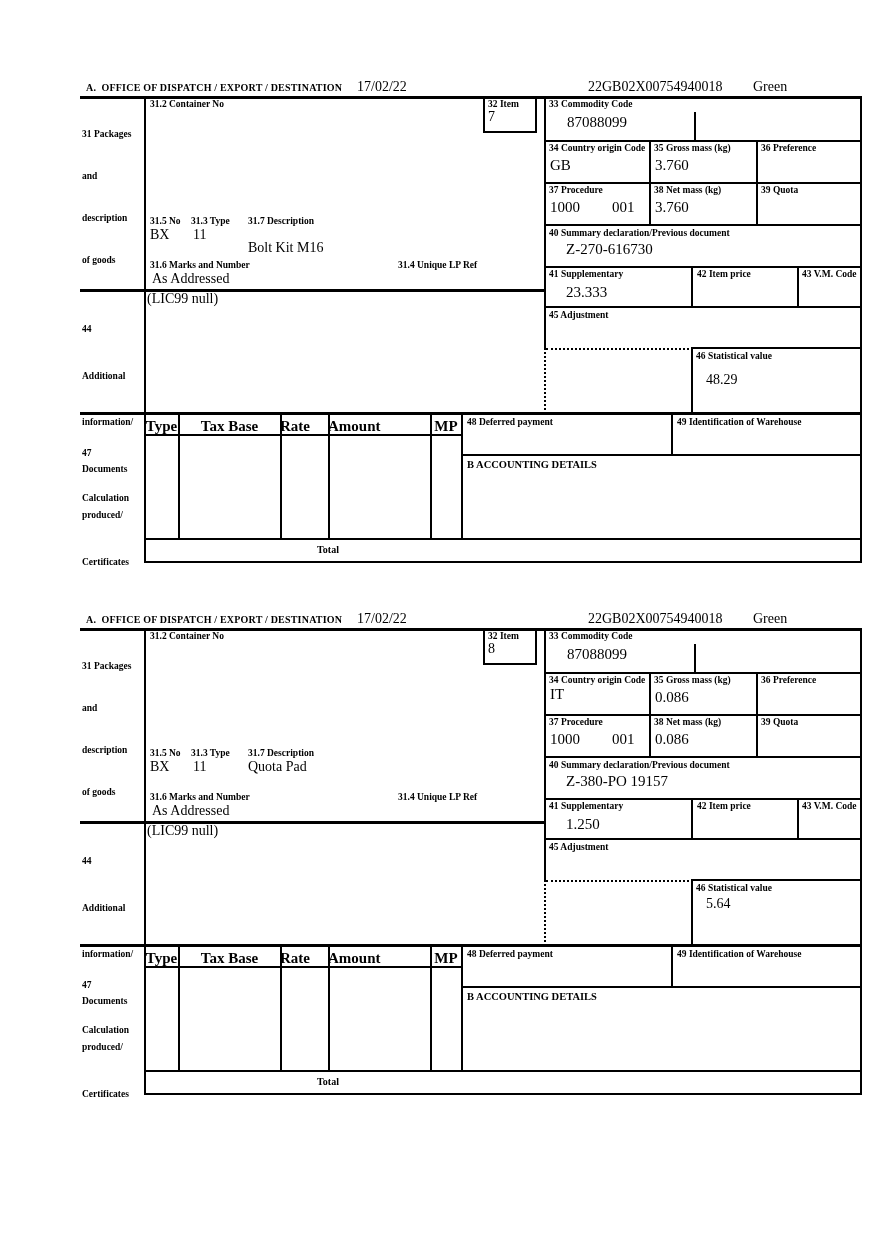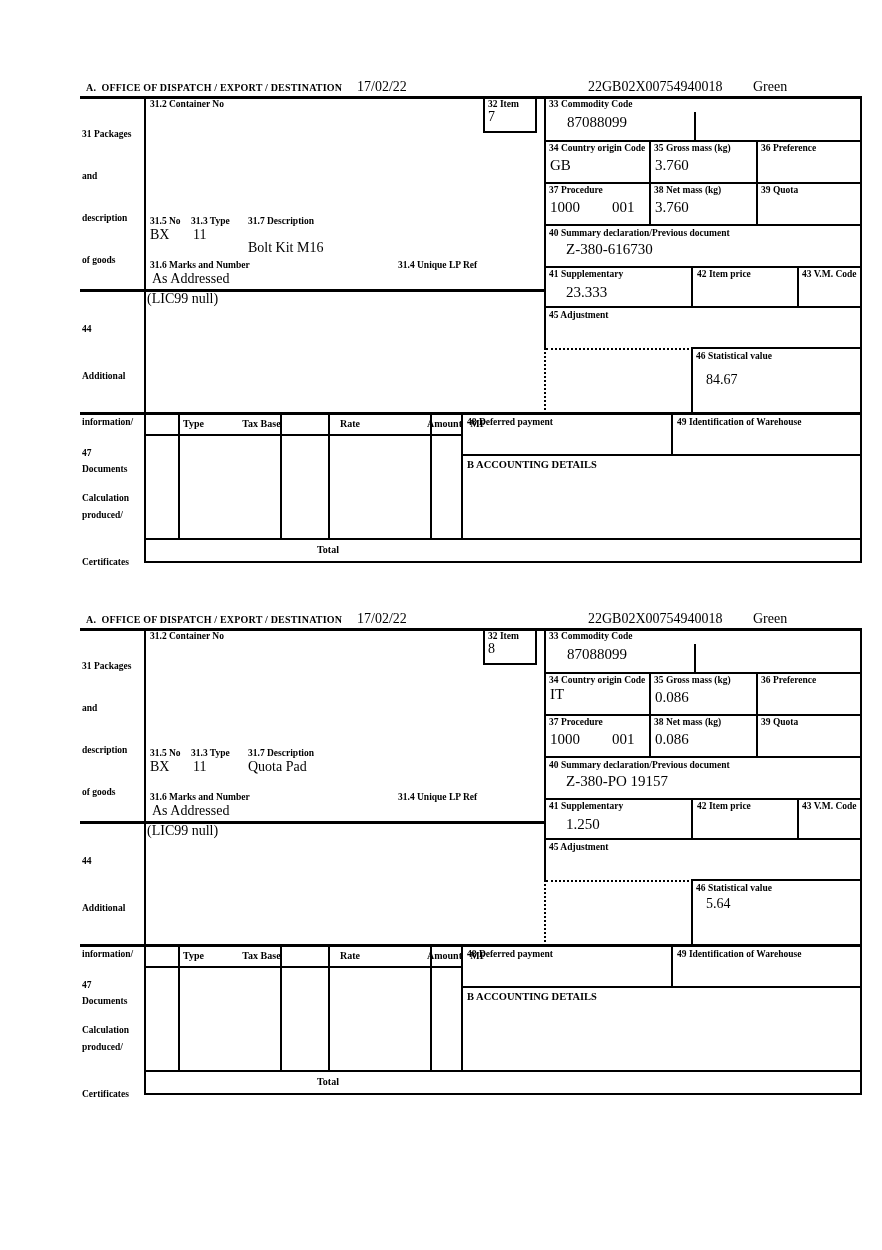--- a/index.html
+++ b/index.html
@@ -12,23 +12,23 @@
   .hd{position:absolute;border-top:2px dotted #000;height:0;}
   .vd{position:absolute;border-left:2px dotted #000;width:0;}
   .lbl{position:absolute;font-weight:bold;font-size:9.5px;line-height:11px;white-space:pre;}
   .val{position:absolute;font-size:14px;line-height:15px;white-space:pre;}
   .big{font-size:15px;}
   .hdrlbl{font-size:10px;letter-spacing:0.2px;}
   .blk span{display:block;}
   .pkgblk{line-height:14px;}
   .b44blk{line-height:15.5px;}
   .b47blk{line-height:15px;font-family:Liberation Serif, serif;}
-  .thead{position:absolute;font-weight:bold;font-size:10px;top:340px;margin-left:32px;}
+  .thead{position:absolute;font-weight:bold;font-size:15px;top:340px;}
   .tc{text-align:center;}
-  .tr{text-align:right;}
+  .tr{text-align:left;}
   .itembox{position:absolute;border-left:2px solid #000;border-right:2px solid #000;border-bottom:2px solid #000;}
   .ul{}
 </style>
 </head>
 <body>
 
 <div class="page">
 
     <div class="section" style="top: 78px;">
 
@@ -91,21 +91,21 @@
       <span class="lbl" style="left:681px;top:65px">36 Preference</span>
 
       <span class="lbl" style="left:469px;top:107px">37 Procedure</span>
       <span class="val big" style="left:470px;top:122px">1000</span>
       <span class="val big" style="left:532px;top:122px">001</span>
       <span class="lbl" style="left:574px;top:107px">38 Net mass (kg)</span>
       <span class="val big" style="left:575px;top:122px">3.760</span>
       <span class="lbl" style="left:681px;top:107px">39 Quota</span>
 
       <span class="lbl" style="left:469px;top:150px">40 Summary declaration/Previous document</span>
-      <span class="val big" style="left:486px;top:164px">Z-380-616730</span>
+      <span class="val big" style="left:486px;top:164px">Z-270-616730</span>
 
       <span class="lbl" style="left:70px;top:138px">31.5 No</span>
       <span class="lbl" style="left:111px;top:138px">31.3 Type</span>
       <span class="lbl" style="left:168px;top:138px">31.7 Description</span>
       <span class="val" style="left:70px;top:149px">BX</span>
       <span class="val" style="left:113px;top:149px">11</span>
       <span class="val" style="left:168px;top:162px">Bolt Kit M16</span>
 
       <span class="lbl" style="left:70px;top:182px">31.6 Marks and Number</span>
       <span class="lbl" style="left:318px;top:182px">31.4 Unique LP Ref</span>
@@ -121,21 +121,21 @@
         <span>Additional</span>
         <span>information/</span>
         <span>Documents</span>
         <span>produced/</span>
         <span>Certificates</span>
       </div>
       <span class="val" style="left:67px;top:213px">(LIC99 null)</span>
 
       <span class="lbl" style="left:469px;top:232px">45 Adjustment</span>
       <span class="lbl" style="left:616px;top:273px"><span>46 </span><span class="ul">Statistical value</span></span>
-      <span class="val" style="left:626px;top:294px">84.67</span>
+      <span class="val" style="left:626px;top:294px">48.29</span>
 
       <div class="lbl blk b47blk" style="left:2px;top:338px">
         <span>47</span>
         <span>Calculation</span>
       </div>
       <span class="thead tc" style="left:64px;width:35px">Type</span>
       <span class="thead tc" style="left:99px;width:101px">Tax Base</span>
       <span class="thead tr" style="left:200px;width:48px">Rate</span>
       <span class="thead tr" style="left:248px;width:102px">Amount</span>
       <span class="thead tc" style="left:350px;width:32px">MP</span>

